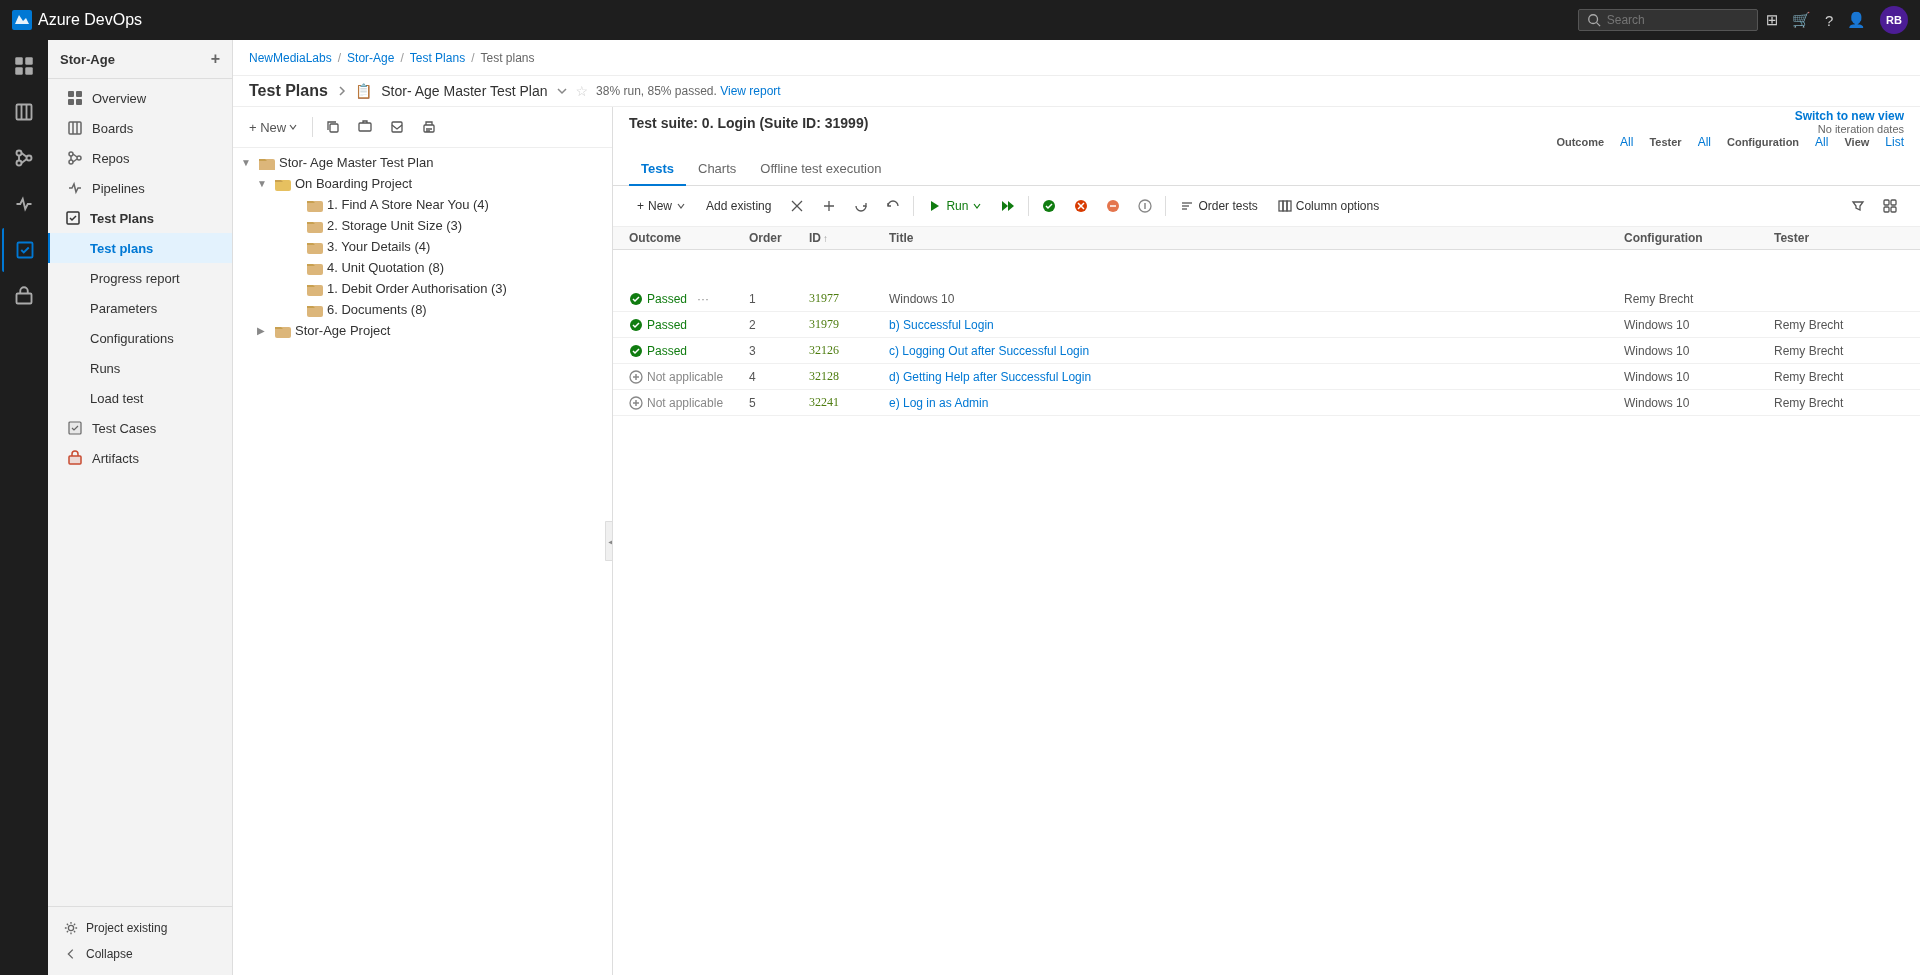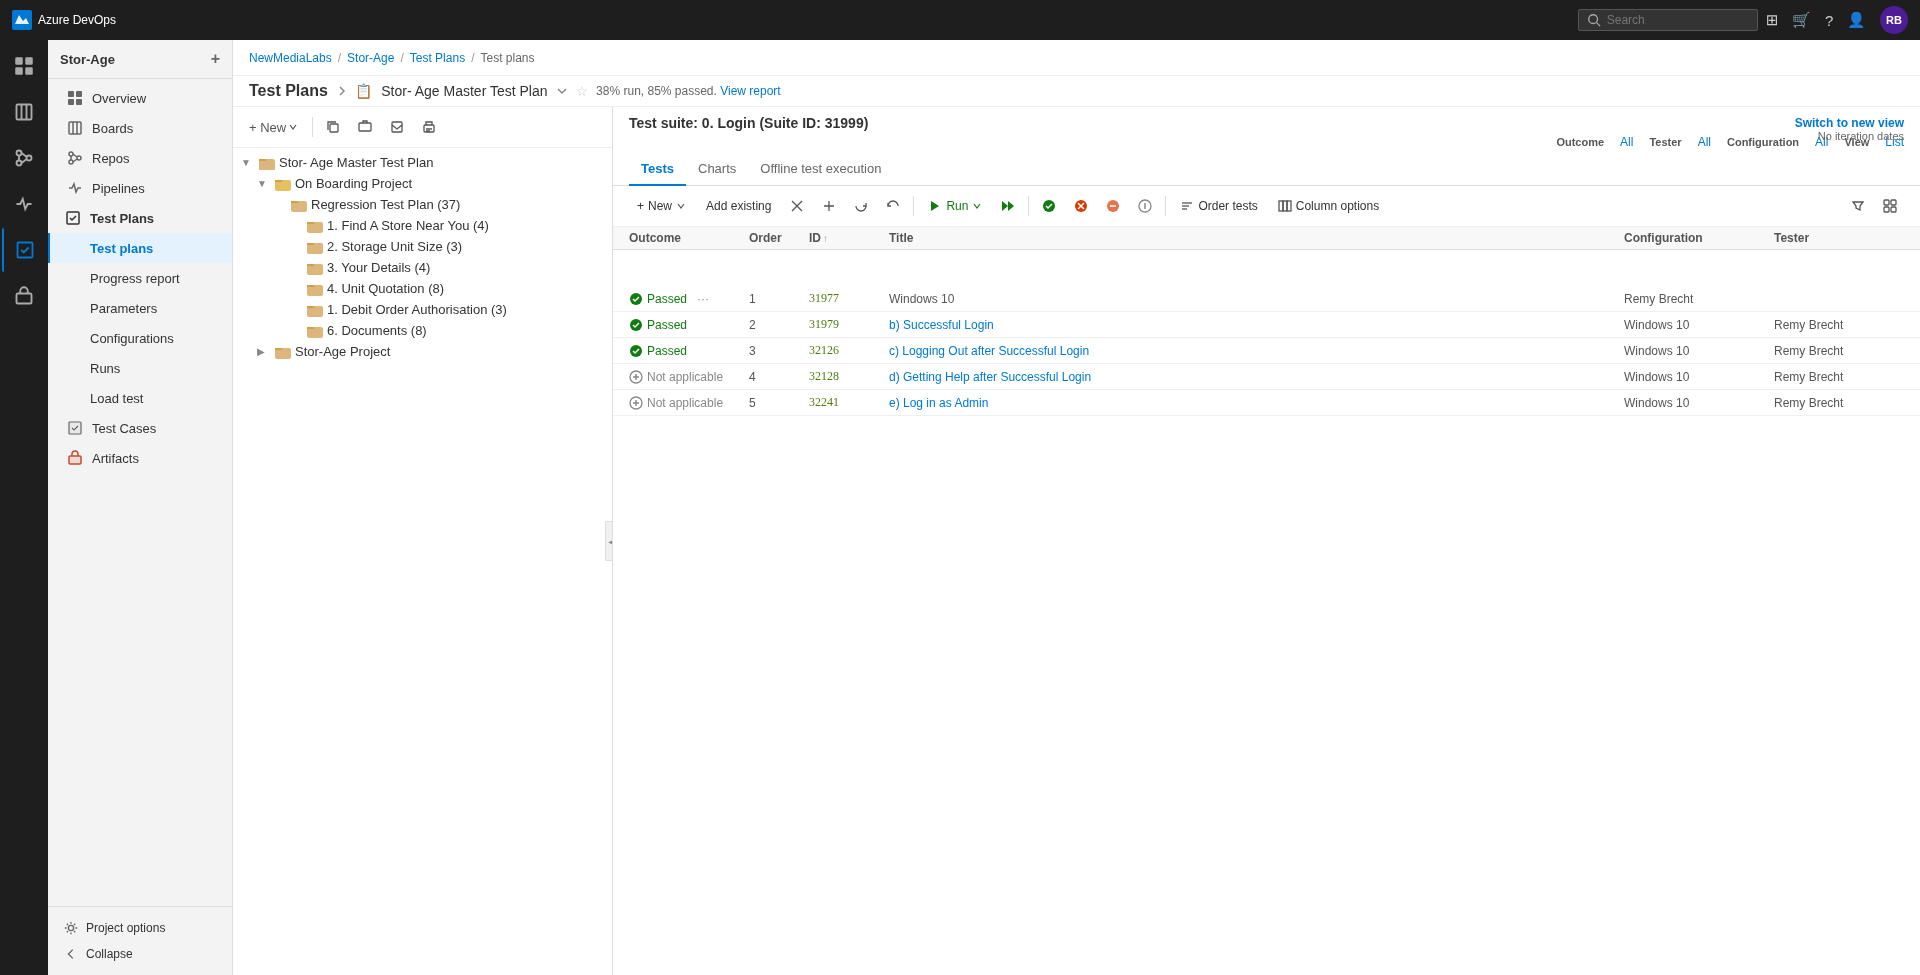--- a/index.html
+++ b/index.html
@@ -10,21 +10,21 @@
       height: 40px;
       background: #1e1e1e;
       display: flex;
       align-items: center;
       padding: 0 12px;
       gap: 8px;
       flex-shrink: 0;
     }
     .top-bar-logo { display: flex; align-items: center; gap: 6px; }
     .top-bar-logo-icon { width: 20px; height: 20px; }
-    .top-bar-logo-text { color: #fff; font-size: 12px; font-weight: 400; }
+    .top-bar-logo-text { color: #fff; font-size: 16px; font-weight: 400; }
     .top-bar-spacer { flex: 1; }
     .top-bar-search {
       background: #333;
       border: 1px solid #555;
       color: #ccc;
       padding: 3px 8px;
       font-size: 12px;
       width: 180px;
       display: flex;
       align-items: center;
@@ -493,21 +493,21 @@
         <span>Artifacts</span>
       </div>
     </div>
 
     <div class="sidebar-bottom">
       <div class="sidebar-bottom-item">
         <svg width="14" height="14" viewBox="0 0 16 16" fill="none" stroke="#666" stroke-width="1.5">
             <circle cx="8" cy="8" r="3"></circle>
             <path d="M8 1v2M8 13v2M1 8h2M13 8h2M3.22 3.22l1.42 1.42M11.36 11.36l1.42 1.42M3.22 12.78l1.42-1.42M11.36 4.64l1.42-1.42"></path>
           </svg>
-        <span>Project options</span>
+        <span>Project existing</span>
       </div>
       <div class="sidebar-bottom-item">
         <svg width="14" height="14" viewBox="0 0 16 16" fill="none" stroke="#666" stroke-width="1.5">
             <path d="M10 3L5 8l5 5"></path>
           </svg>
         <span>Collapse</span>
       </div>
     </div>
   </div>
 
@@ -593,28 +593,20 @@
 
           <div class="tree-item" style="padding-left:24px;">
             <span class="expand-icon">▼</span>
             <svg width="16" height="14" viewBox="0 0 16 14">
                 <rect x="0" y="3" width="16" height="11" rx="2" fill="#e6c060"></rect>
                 <path d="M0 3h6l2 2H0z" fill="#c8a050"></path>
               </svg>
             <span>On Boarding Project</span>
           </div>
 
-          <div class="tree-item" style="padding-left:40px;">
-            <span class="expand-icon" style="width:14px;"></span>
-            <svg width="16" height="14" viewBox="0 0 16 14">
-                <rect x="0" y="3" width="16" height="11" rx="2" fill="#dcb67a"></rect>
-                <path d="M0 3h6l2 2H0z" fill="#c8a050"></path>
-              </svg>
-            <span>Regression Test Plan (37)</span>
-          </div>
 
 
           <div class="tree-item" style="padding-left:56px;">
             <span class="expand-icon" style="width:14px;"></span>
             <svg width="16" height="14" viewBox="0 0 16 14">
                 <rect x="0" y="3" width="16" height="11" rx="2" fill="#dcb67a"></rect>
                 <path d="M0 3h6l2 2H0z" fill="#c8a050"></path>
               </svg>
             <span>1. Find A Store Near You (4)</span>
           </div>
@@ -675,21 +667,21 @@
 
         </div>
 
         <div class="collapse-handle">
           <span>◀</span>
         </div>
       </div>
 
       <div class="right-panel-wrapper">
 
-        <div style="position:absolute;top:8px;right:16px;text-align:right;z-index:5;">
+        <div style="position:absolute;top:1px;right:16px;text-align:right;z-index:5;">
           <a href="#" style="color:#0078d4;text-decoration:none;font-size:12px;font-weight:600;">Switch to new view</a>
           <div style="color:#666;font-size:11px;">No iteration dates</div>
         </div>
 
         <div class="suite-header">
           <span>Test suite: 0. Login (Suite ID: 31999)</span>
         </div>
 
         <div class="outcome-row">
           <span style="font-weight:600;">Outcome</span>

